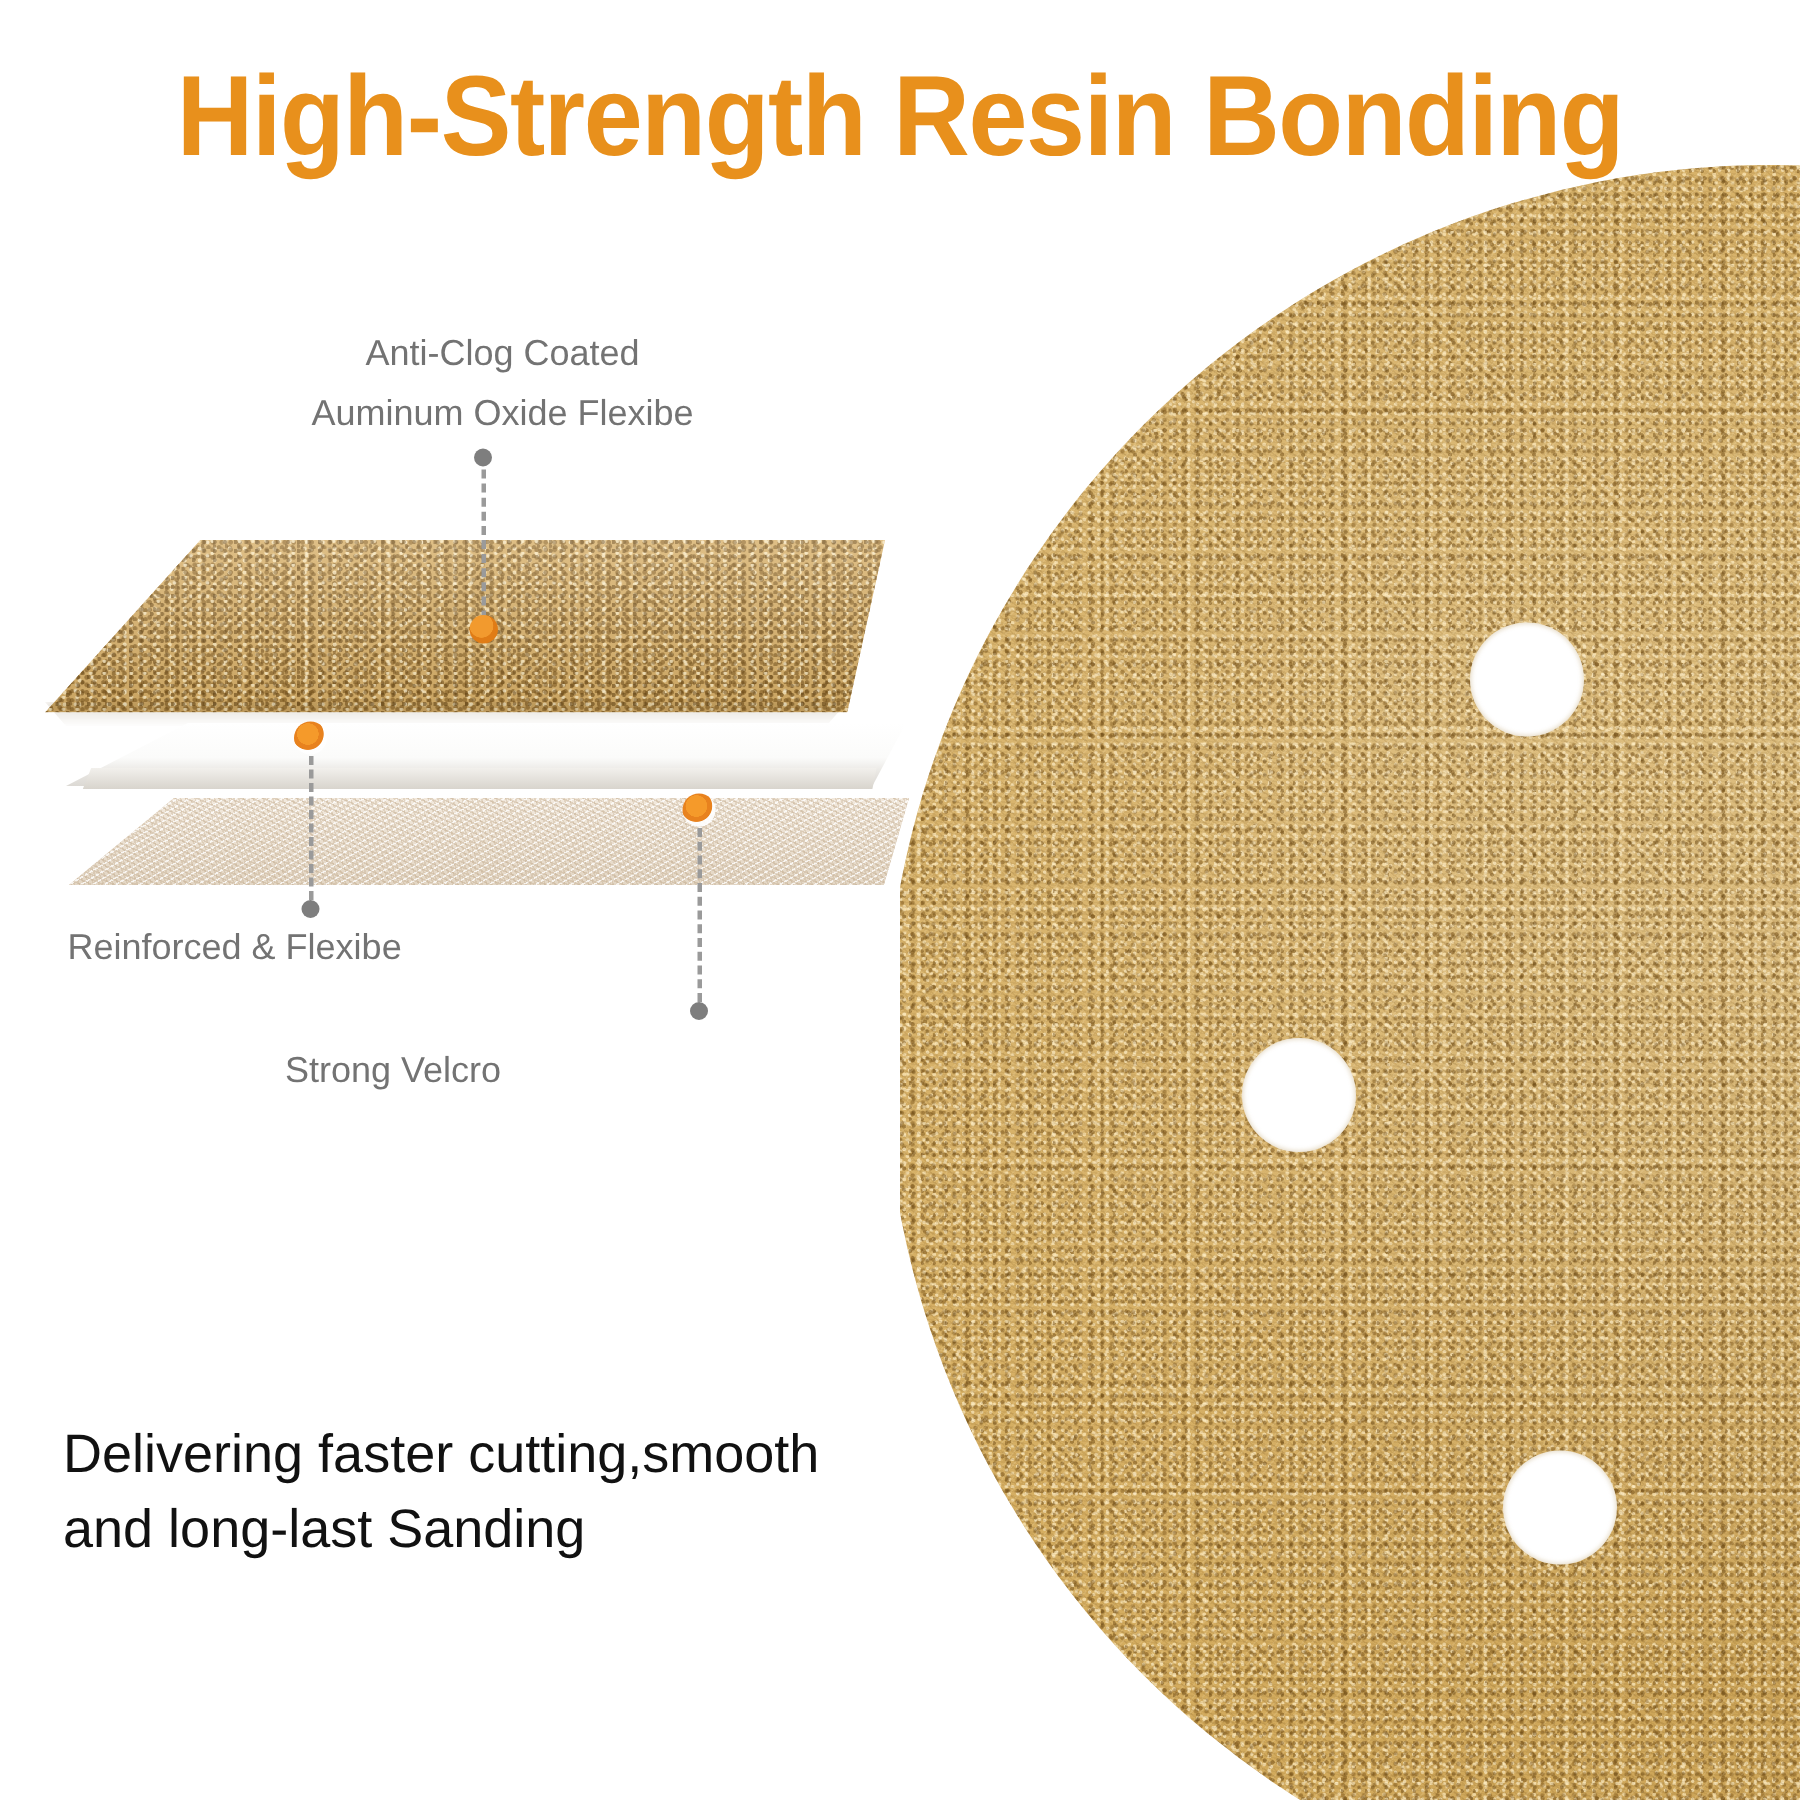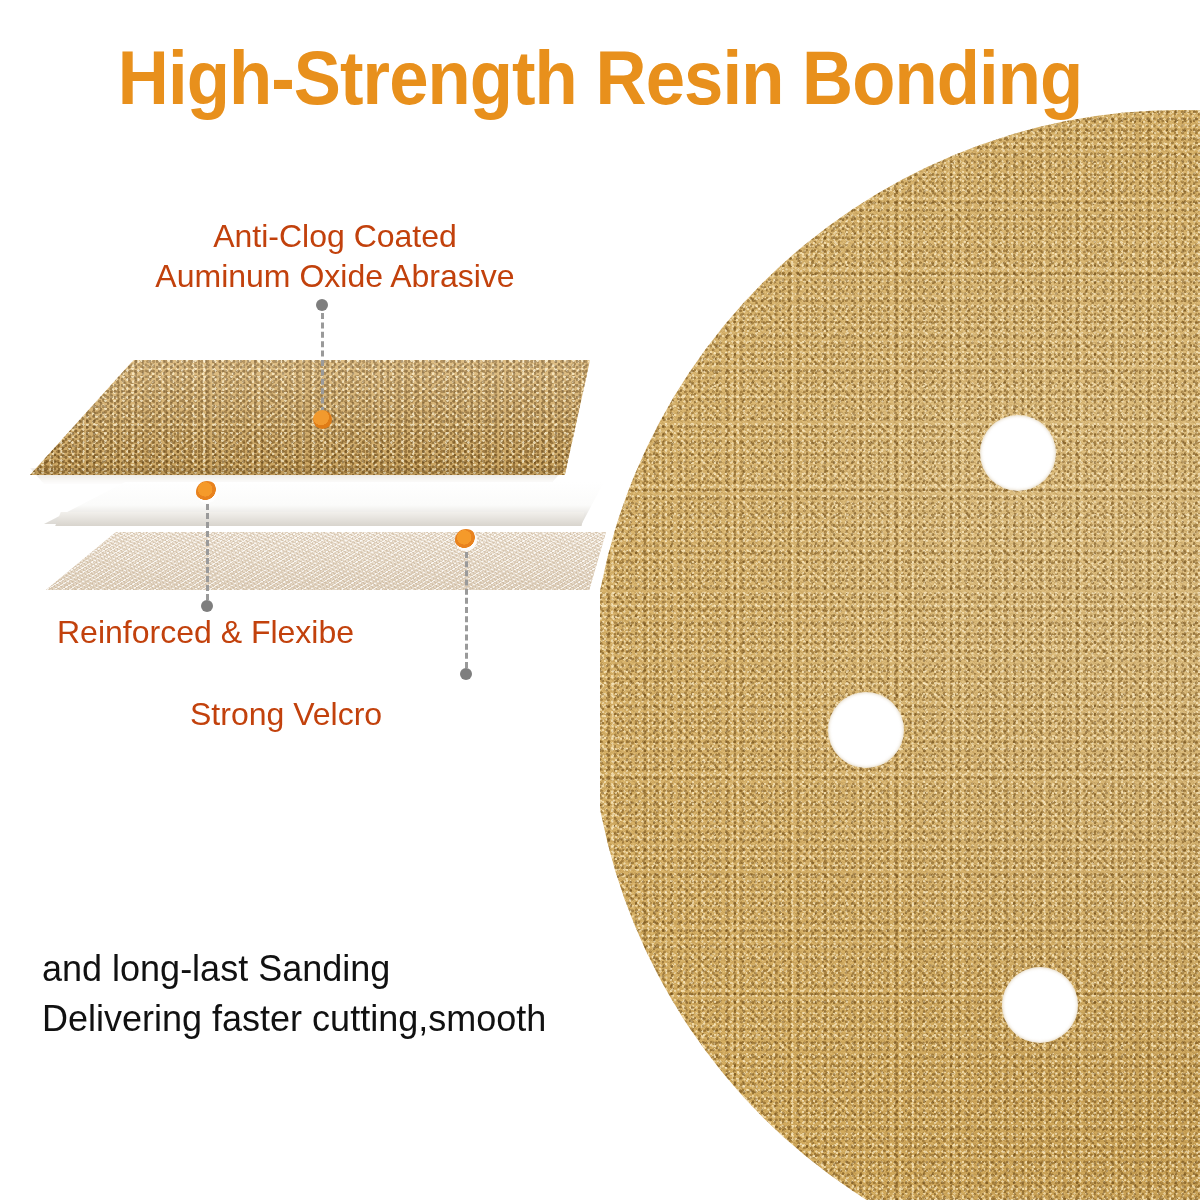--- a/index.html
+++ b/index.html
@@ -172,30 +172,30 @@
   .dash-v {
     position: absolute;
     width: 0;
     border-left: 3px dashed #9A9A9A;
     margin-left: -1.5px;
   }
 
   
   .callout-label {
     position: absolute;
-    color: #c2410c;
-    font-family: "Liberation Sans", sans-serif;
-    font-size: 32px;
+    color: #737373;
+    font-family: "Liberation Sans", sans-serif;
+    font-size: 24px;
     line-height: 40px;
     white-space: nowrap;
   }
   .callout-label .ln { display: block; }
 
   #label-abrasive { left: 150px; top: 216px; text-align: center; width: 370px; }
-  #label-paper    { left: 57px;  top: 612px; text-align: left; }
+  #label-paper    { left: 45px;  top: 612px; text-align: left; }
   #label-velcro   { left: 190px; top: 694px; text-align: left; }
   #label-velcro .ln.l1 { text-align: left; padding-right: 8px; }
 
   #tagline {
     position: absolute;
     left: 42px; top: 944px;
     color: #111111;
     font-family: "Liberation Sans", sans-serif;
     font-size: 36px;
     line-height: 50px;
@@ -227,37 +227,37 @@
     <div class="layer-paper-edge"></div>
     <div class="layer-velcro"></div>
   </div>
 
   <div class="dot-gray" style="left:322px; top:305px;"></div>
   <div class="dash-v" style="left:322px; top:313px; height:100px;"></div>
   <div class="dot-orange plain" style="left:322px; top:419px;"></div>
 
   <div class="callout-label" id="label-abrasive">
     <span class="ln l1">Anti-Clog Coated</span>
-    <span class="ln l2">Auminum Oxide Abrasive</span>
+    <span class="ln l2">Auminum Oxide Flexibe</span>
   </div>
 
   <div class="dot-orange" style="left:207px; top:492px;"></div>
   <div class="dash-v" style="left:207px; top:504px; height:96px;"></div>
   <div class="dot-gray" style="left:207px; top:606px;"></div>
 
   <div class="callout-label" id="label-paper">
     <span class="ln l1">Reinforced &amp; Flexibe</span>
   </div>
 
   <div class="dot-orange" style="left:466px; top:540px;"></div>
   <div class="dash-v" style="left:466px; top:552px; height:116px;"></div>
   <div class="dot-gray" style="left:466px; top:674px;"></div>
 
   <div class="callout-label" id="label-velcro">
     <span class="ln l1">Strong Velcro</span>
   </div>
 
   <div id="tagline">
+    <span class="ln">Delivering faster cutting,smooth</span>
     <span class="ln">and long-last Sanding</span>
-    <span class="ln">Delivering faster cutting,smooth</span>
   </div>
 
 </div>
 
 </body></html>

